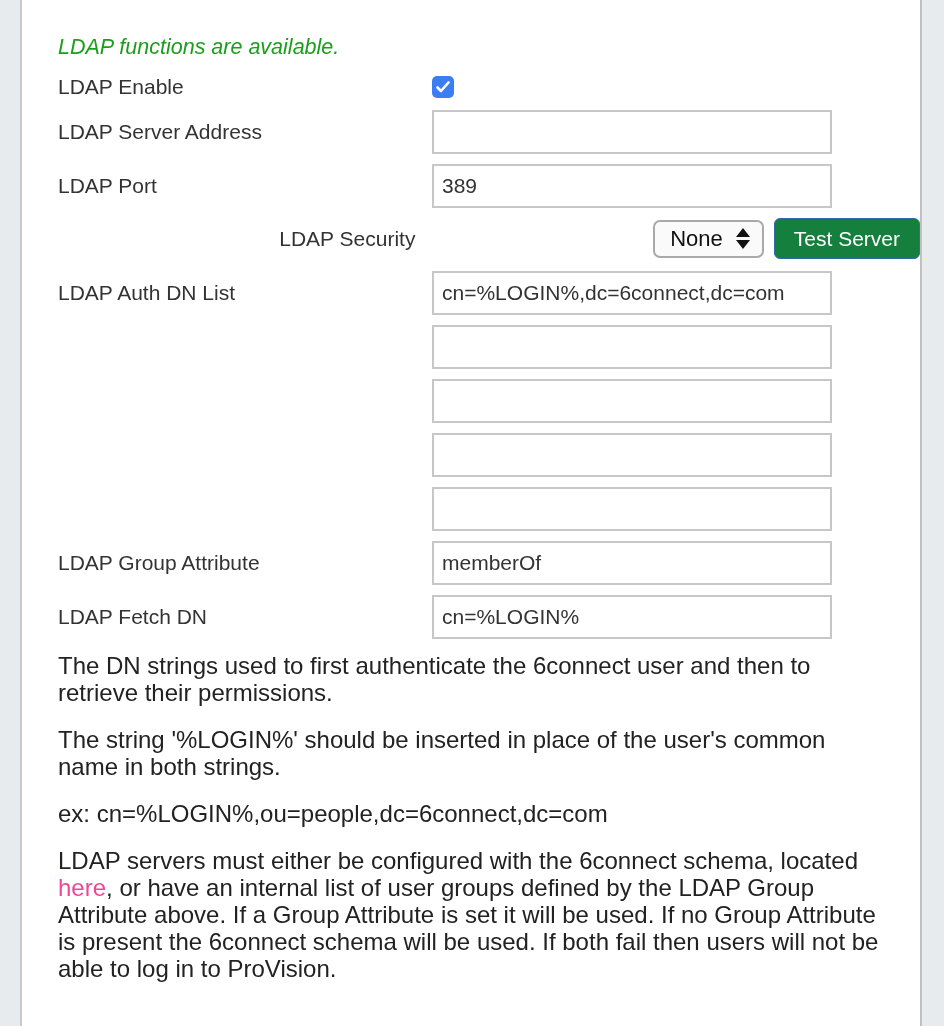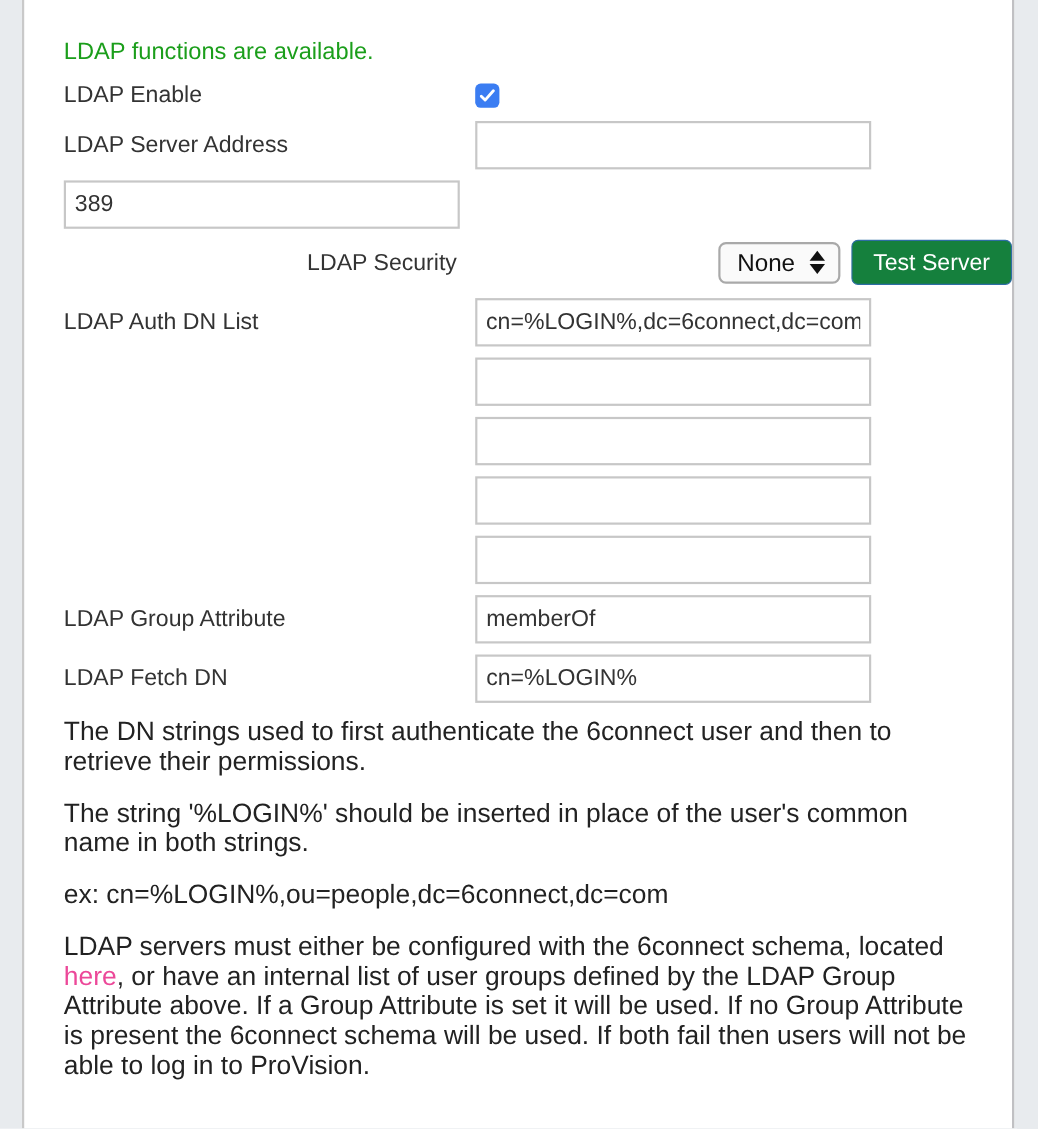--- a/index.html
+++ b/index.html
@@ -17,37 +17,38 @@
     border-left: 2px solid #c9c9c9;
     border-right: 2px solid #c0c0c3;
   }
   .content { padding: 34px 0 0 36px; }
 
   .status-msg {
     color: #1b9e1b;
     font-size: 21.5px;
     line-height: 26px;
     margin-bottom: 16px;
+    font-style: italic;
   }
 
   .form-row { display: flex; align-items: center; margin-bottom: 10px; }
   .form-row.top-align { align-items: flex-start; }
   .form-label {
     width: 374px;
     flex: 0 0 374px;
     font-size: 21px;
     color: #333333;
   }
   .form-row.top-align .form-label { height: 44px; display: flex; align-items: center; }
 
   .row-enable { height: 22px; margin-bottom: 12px; }
   .row-security { margin-bottom: 12px; justify-content: flex-end; }
 
   .text-input {
-    width: 360px;
+    width: 400px;
     height: 44px;
     border: 2px solid #c7c7c7;
     background: #ffffff;
     font-family: "Liberation Sans", "DejaVu Sans", sans-serif;
     font-size: 21px;
     color: #333333;
     padding: 0 8px;
     border-radius: 0;
     outline: none;
   }
@@ -132,20 +133,21 @@
           </svg>
         </span>
       </div>
 
       <div class="form-row">
         <div class="form-label">LDAP Server Address</div>
         <input type="text" class="text-input" value="" style="">
       </div>
 
       <div class="form-row">
+        <div class="form-label">LDAP Port</div>
         <input type="text" class="text-input" value="389" style="">
       </div>
 
       <div class="form-row row-security">
         <div class="form-label">LDAP Security</div>
         <div class="controls-inline">
           <div class="select-box">
             <span>None</span>
             <span class="select-arrows">
               <span class="up"></span>

